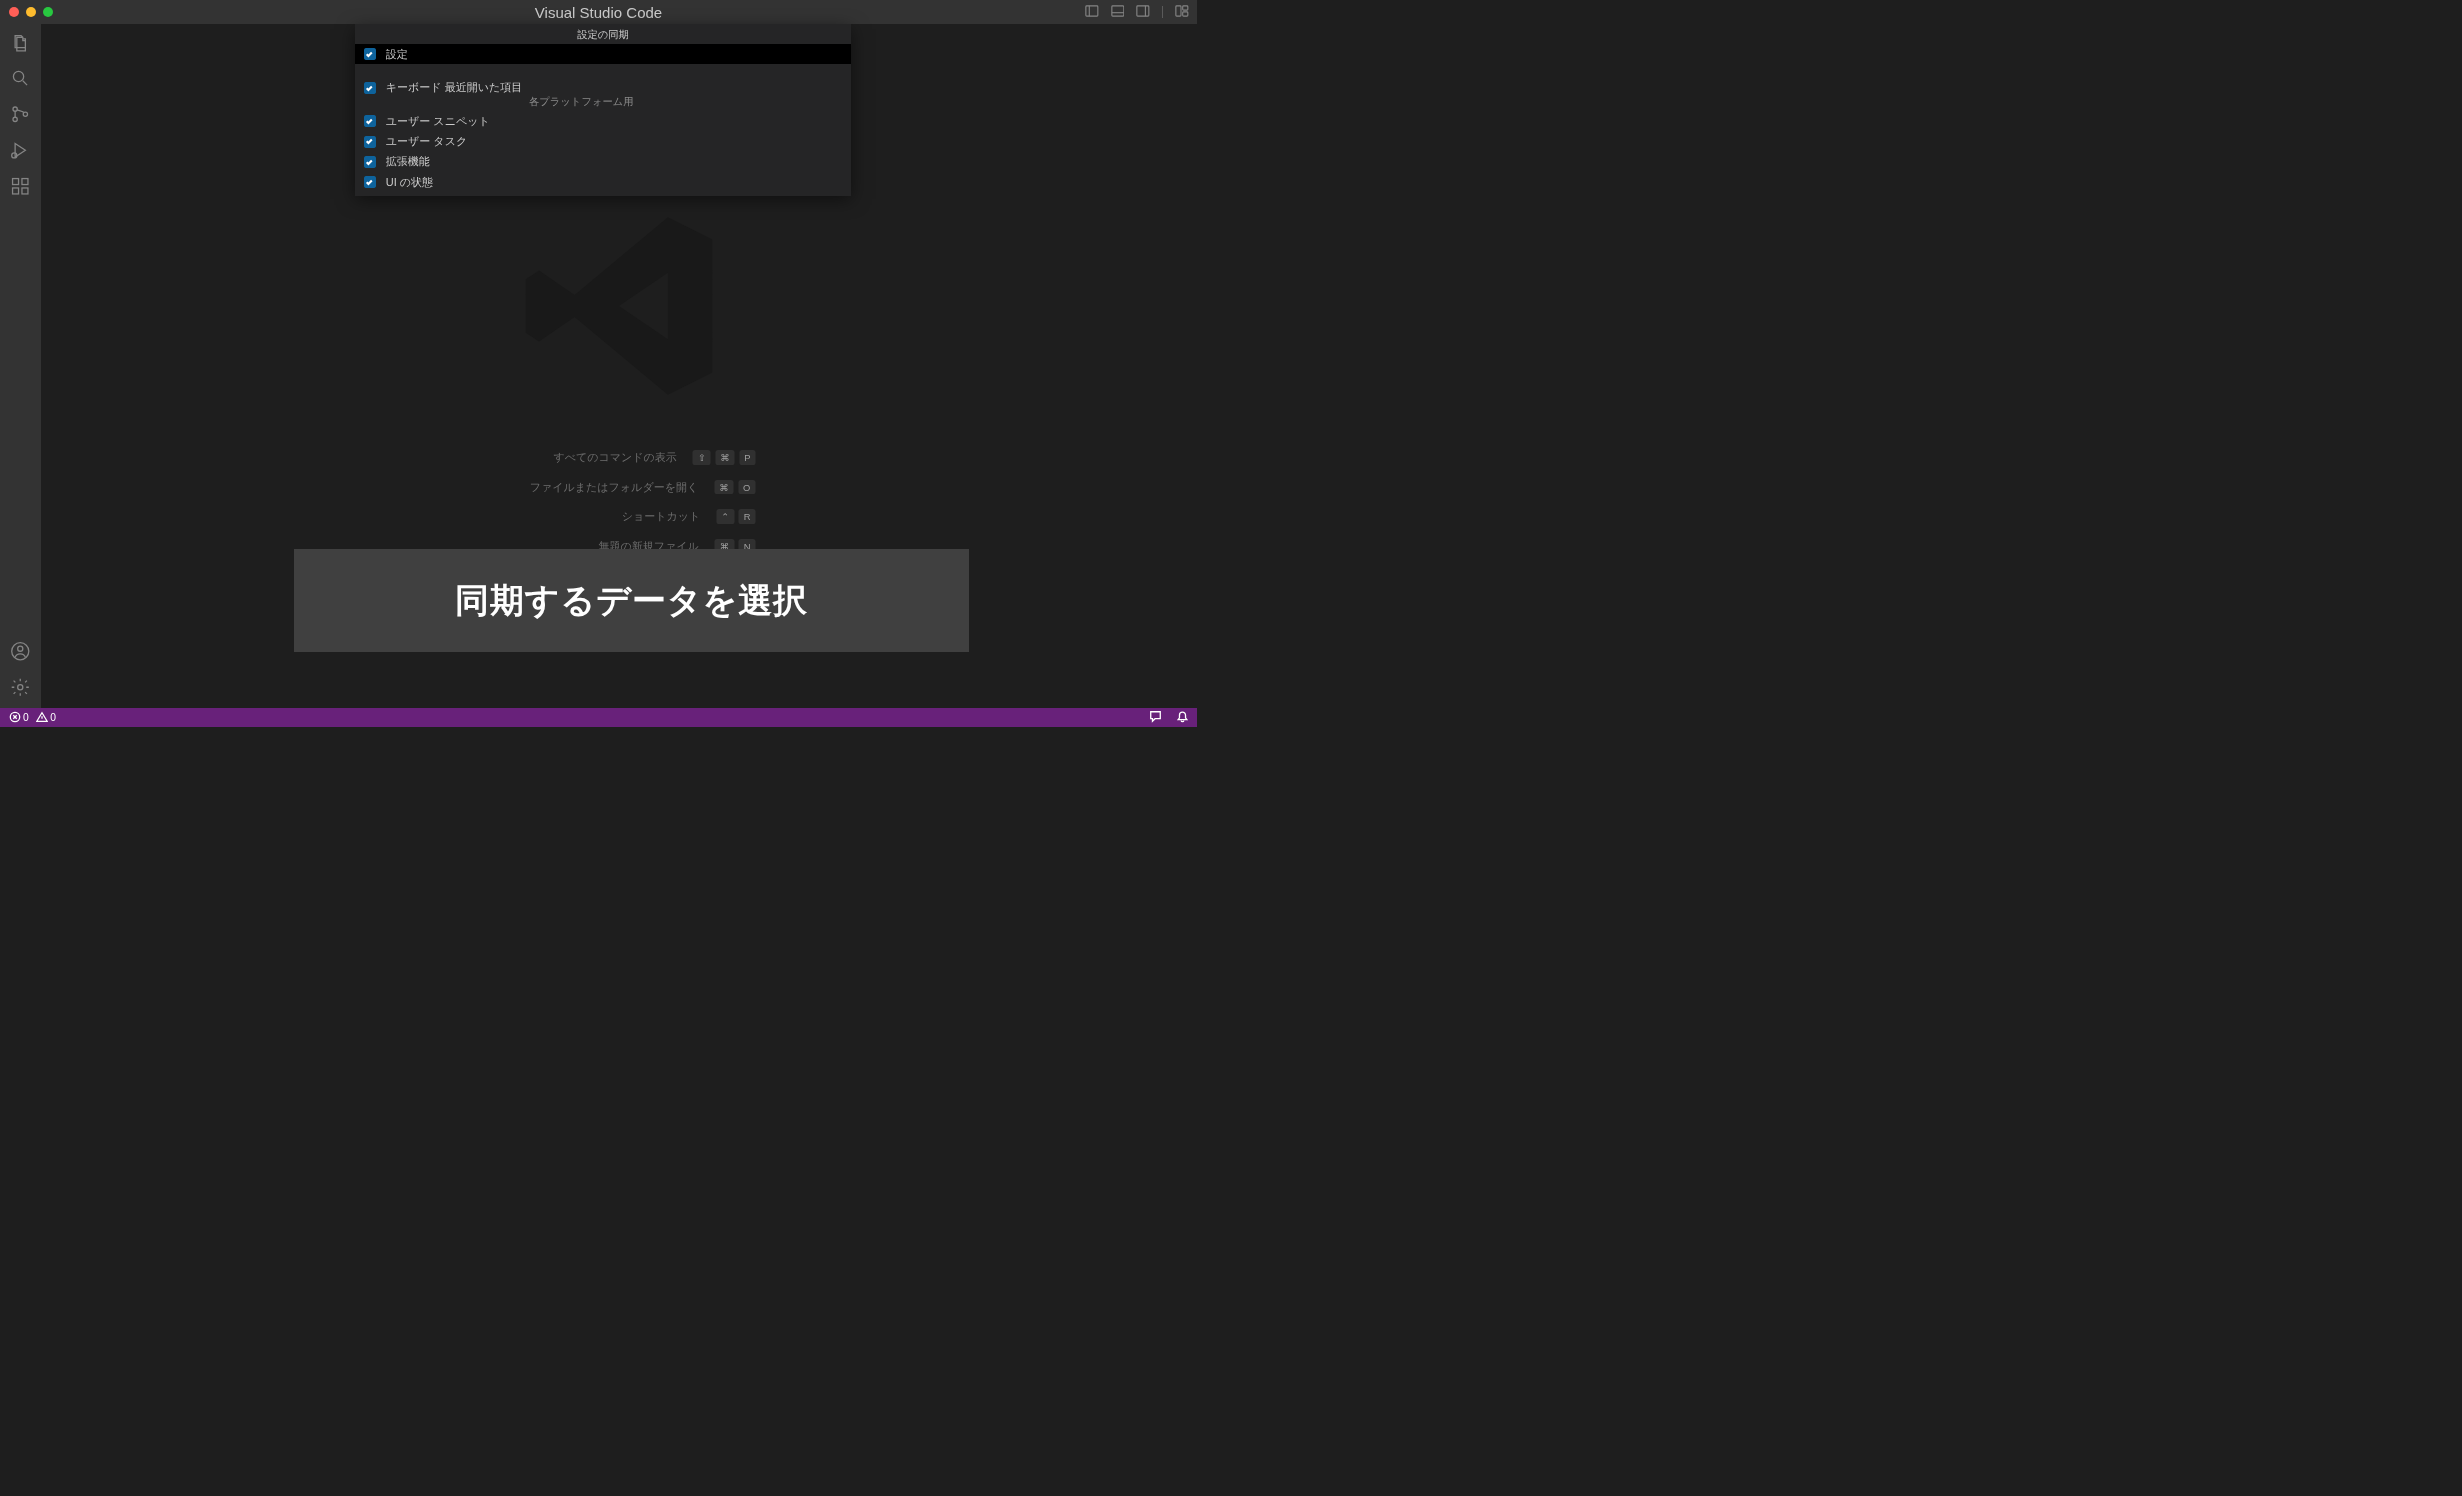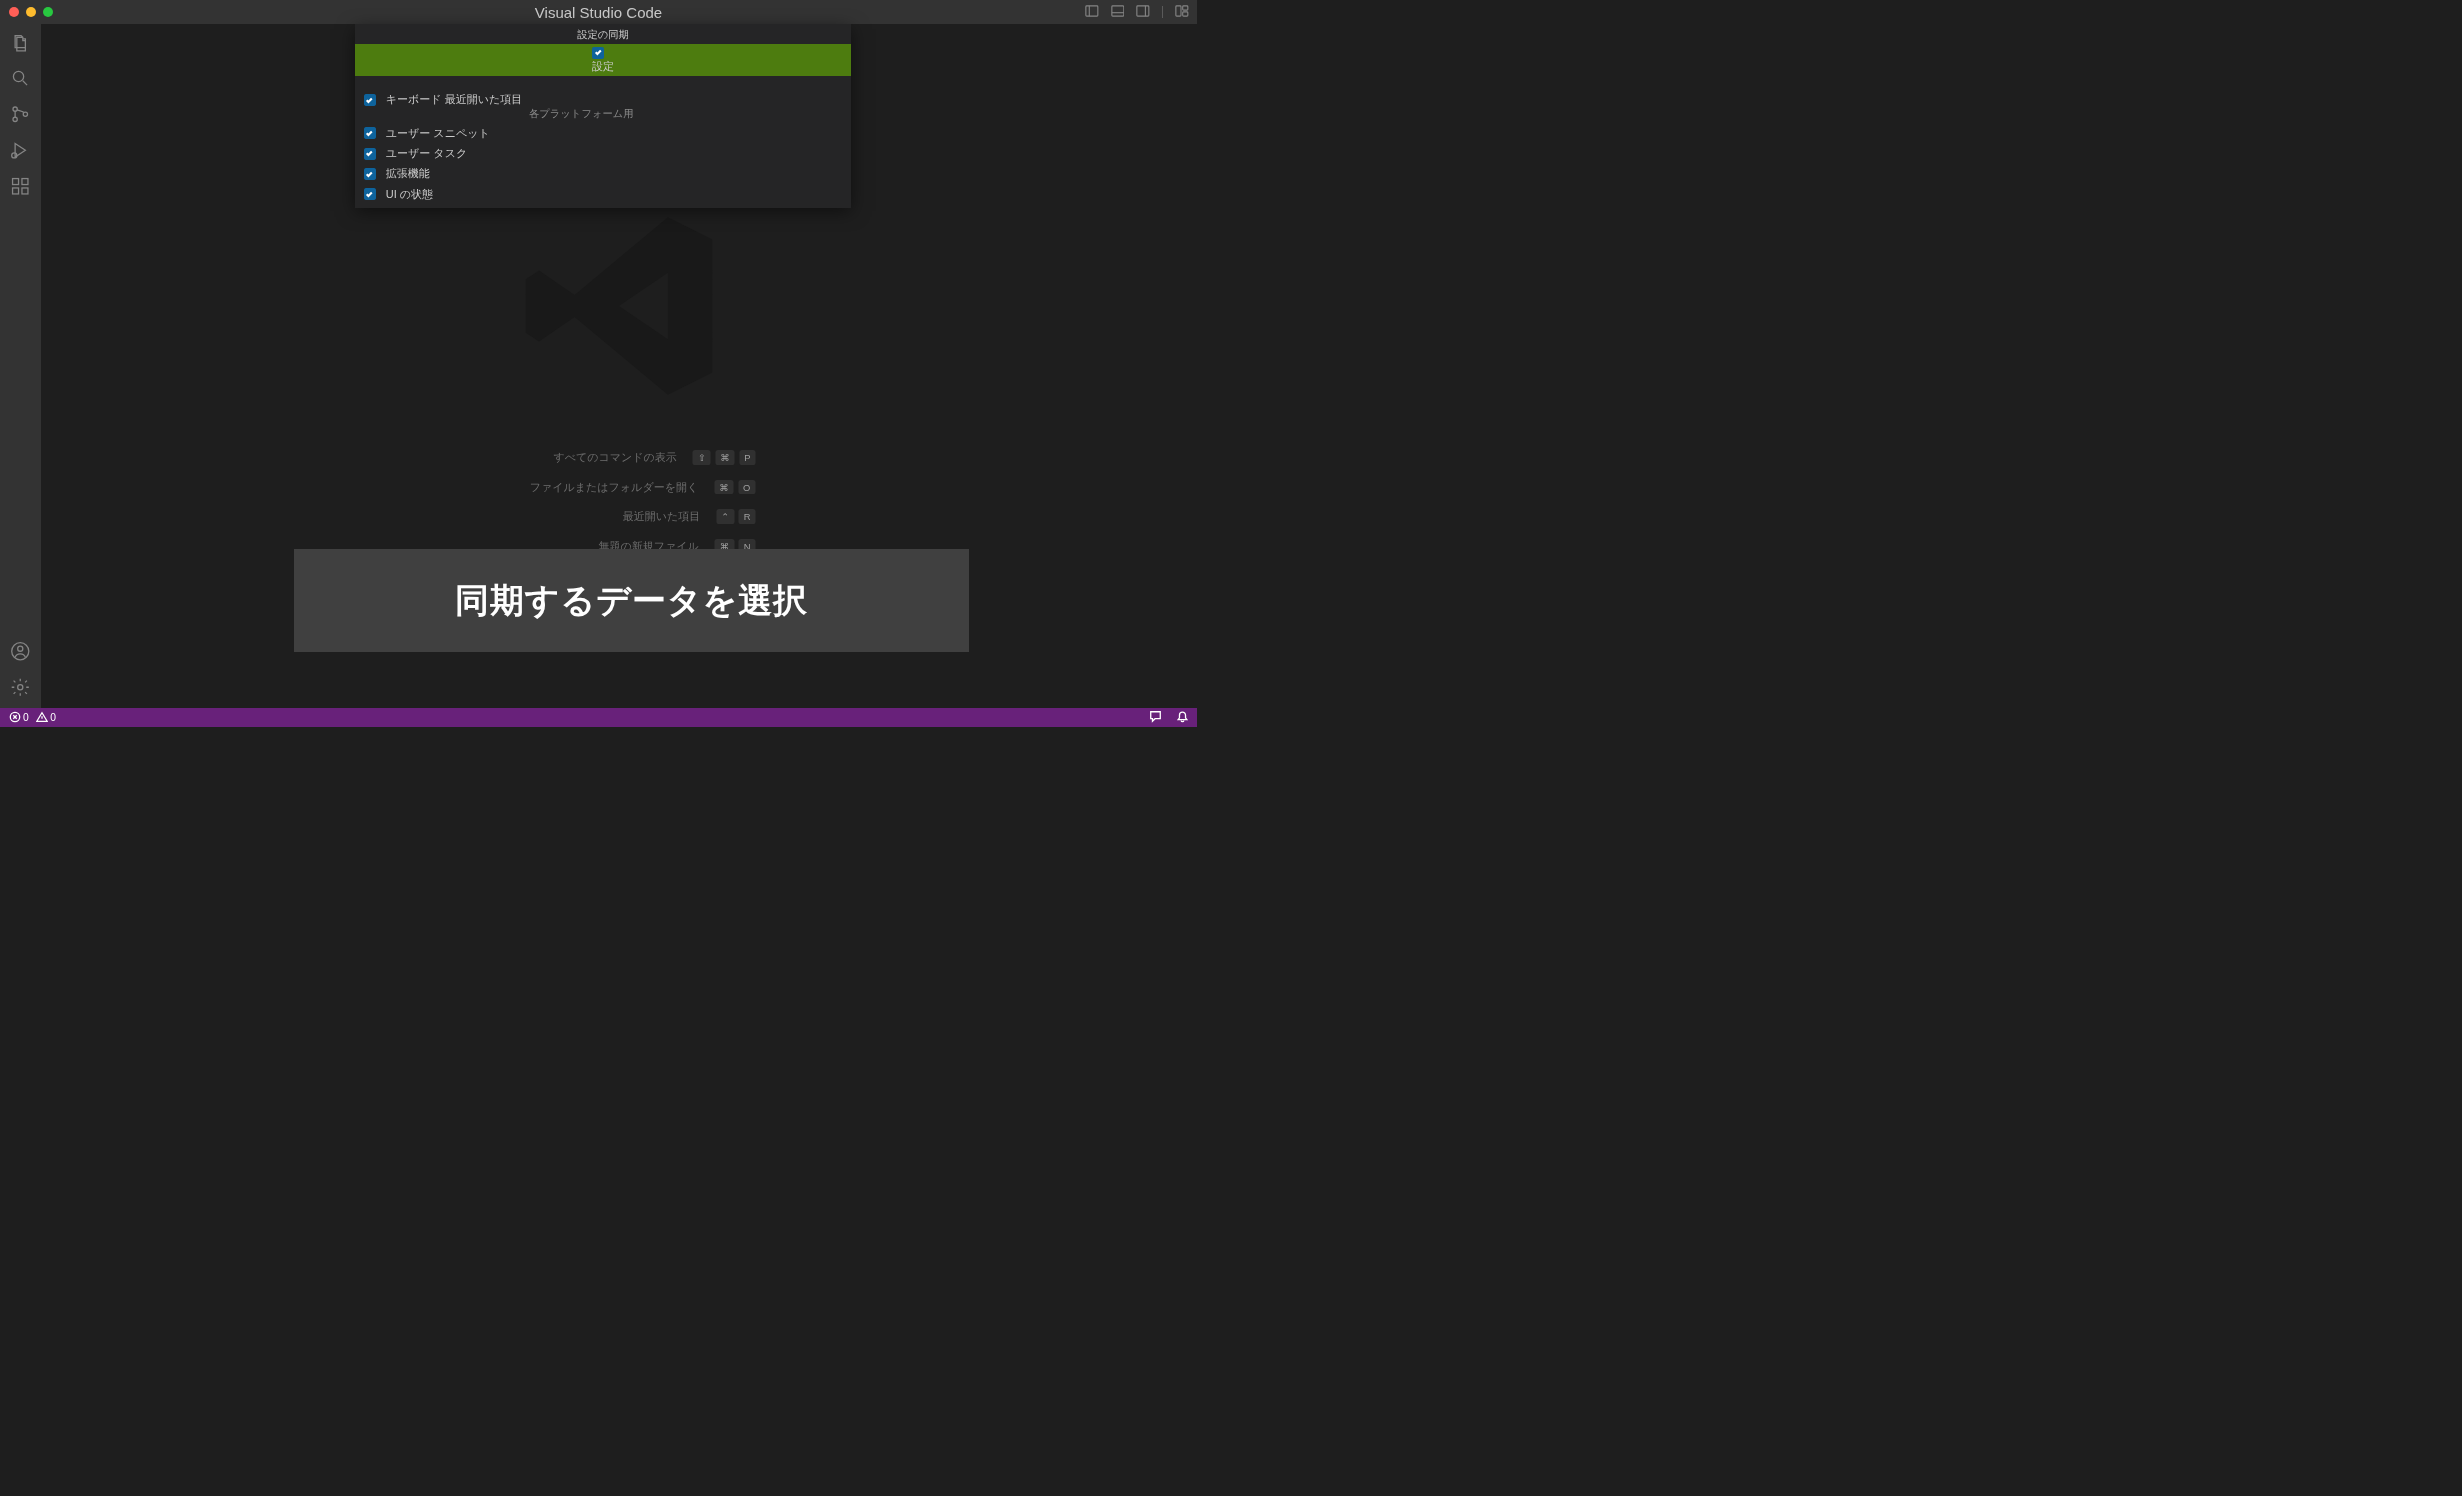--- a/index.html
+++ b/index.html
@@ -188,22 +188,21 @@
       padding-bottom: 3.4px;
     }
     .qi-item {
       display: flex;
       align-items: center;
       padding: 2.6px 8.5px;
       font-size: 11px;
       cursor: pointer;
     }
     .qi-item.focused {
-      background: #4d7c0f;
-      flex-direction: column;
+      background: #000000;
     }
     .qi-checkbox {
       width: 12px;
       height: 12px;
       background: #0e639c;
       border: 0.9px solid #0e639c;
       margin-right: 10.3px;
       display: inline-flex;
       align-items: center;
       justify-content: center;
@@ -373,21 +372,21 @@
         </span>
       </div>
       <div class="hint-row">
         <span class="hint-label">ファイルまたはフォルダーを開く</span>
         <span class="hint-keys">
           <span class="key">⌘</span>
           <span class="key">O</span>
         </span>
       </div>
       <div class="hint-row">
-        <span class="hint-label">最近開いた項目</span>
+        <span class="hint-label">ショートカット</span>
         <span class="hint-keys">
           <span class="key">⌃</span>
           <span class="key">R</span>
         </span>
       </div>
       <div class="hint-row">
         <span class="hint-label">無題の新規ファイル</span>
         <span class="hint-keys">
           <span class="key">⌘</span>
           <span class="key">N</span>

